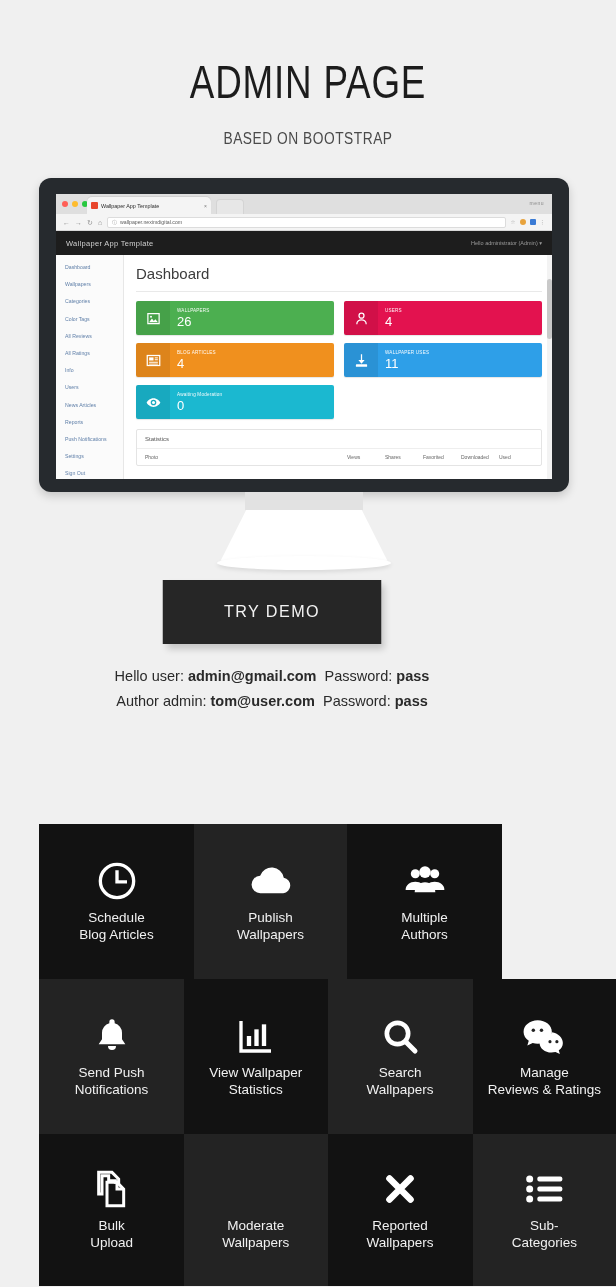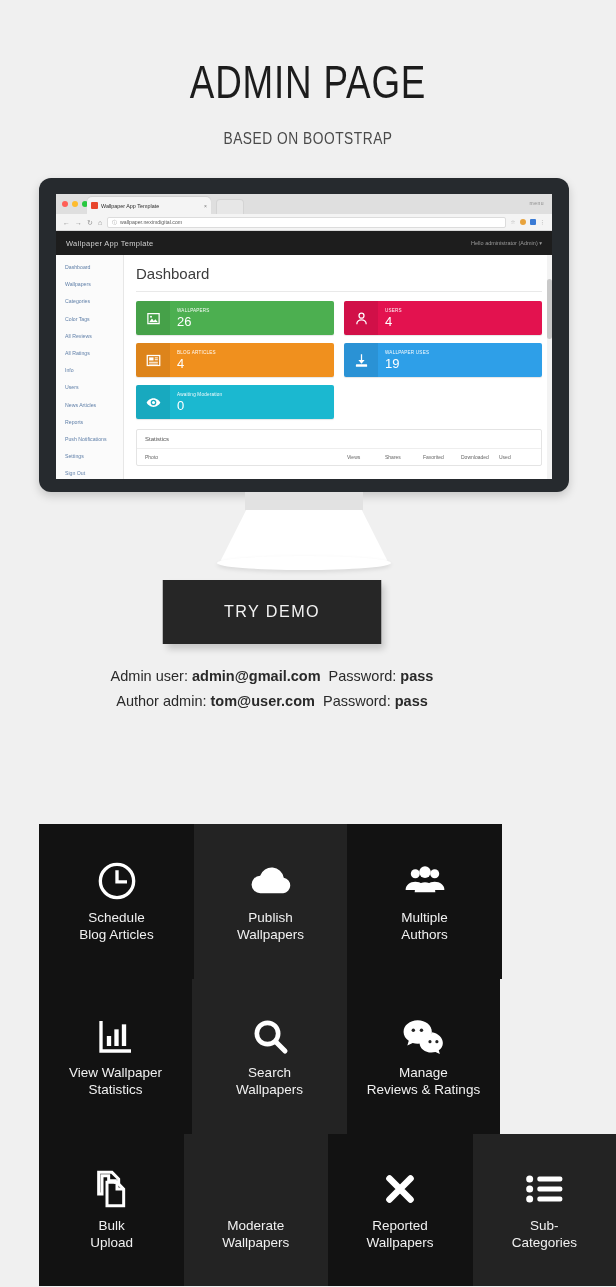--- a/index.html
+++ b/index.html
@@ -356,21 +356,21 @@
                 </div>
                 <div class="card" style="background: rgb(46, 159, 232);">
                   <div class="card-ico">
                     <svg viewBox="0 0 24 24">
                       <path d="M11 2h2v9h4l-5 6-5-6h4z"></path>
                       <rect x="3" y="18" width="18" height="4" rx="1"></rect>
                     </svg>
                   </div>
                   <div class="card-txt">
                     <div class="card-label">WALLPAPER USES</div>
-                    <div class="card-val">19</div>
+                    <div class="card-val">11</div>
                   </div>
                 </div>
               </div>
           </div>
 
           <div class="stats-panel">
             <div class="stats-head">Statistics</div>
             <div class="stats-cols" id="statCols">
                 <div class="sc first">Photo</div>
                 <div class="sc num">Views</div>
@@ -391,21 +391,21 @@
   </div>
   <div class="stand-neck"></div>
   <div class="stand"></div>
   <div class="stand-foot"></div>
 </div>
 
 <div class="demo-wrap">
   <button class="demo-btn">TRY DEMO</button>
   <div class="creds">
     <div class="cred-line">
-      <span>Admin user:</span>
+      <span>Hello user:</span>
       <b>admin@gmail.com</b>&nbsp;
       <span>Password:</span>
       <b>pass</b>
     </div>
     <div class="cred-line">
       <span>Author admin:</span>
       <b>tom@user.com</b>&nbsp;
       <span>Password:</span>
       <b>pass</b>
     </div>
@@ -441,20 +441,29 @@
             <circle cx="13" cy="6.5" r="3.6"></circle>
             <path d="M1 17.5c0-3 2.7-5 6-5s6 2 6 5z"></path>
             <path d="M13 17.5c0-3 2.7-5 6-5s6 2 6 5z"></path>
             <path d="M6.6 19c0-3.6 2.9-6.2 6.4-6.2s6.4 2.6 6.4 6.2z"></path>
           </svg>
         </div>
         <div class="cell-label">Multiple<br>Authors</div>
       </div>
     </div>
     <div class="grid-row">
+      <div class="cell c0 light">
+        <div class="cell-ico">
+          <svg width="40" height="40" viewBox="0 0 24 24">
+            <path d="M12 2a1.6 1.6 0 0 1 1.6 1.6v.7A6 6 0 0 1 18 10v4l2 3H4l2-3v-4a6 6 0 0 1 4.4-5.7v-.7A1.6 1.6 0 0 1 12 2z"></path>
+            <path d="M9.6 18a2.4 2.4 0 0 0 4.8 0z"></path>
+          </svg>
+        </div>
+        <div class="cell-label">Send Push<br>Notifications</div>
+      </div>
       <div class="cell c1 dark">
         <div class="cell-ico">
           <svg width="40" height="40" viewBox="0 0 24 24">
             <path d="M3 3v18h18" fill="none" stroke="#fff" stroke-width="2"></path>
             <rect x="6.5" y="12" width="2.6" height="6"></rect>
             <rect x="11" y="8" width="2.6" height="10"></rect>
             <rect x="15.5" y="5" width="2.6" height="13"></rect>
           </svg>
         </div>
         <div class="cell-label">View Wallpaper<br>Statistics</div>

